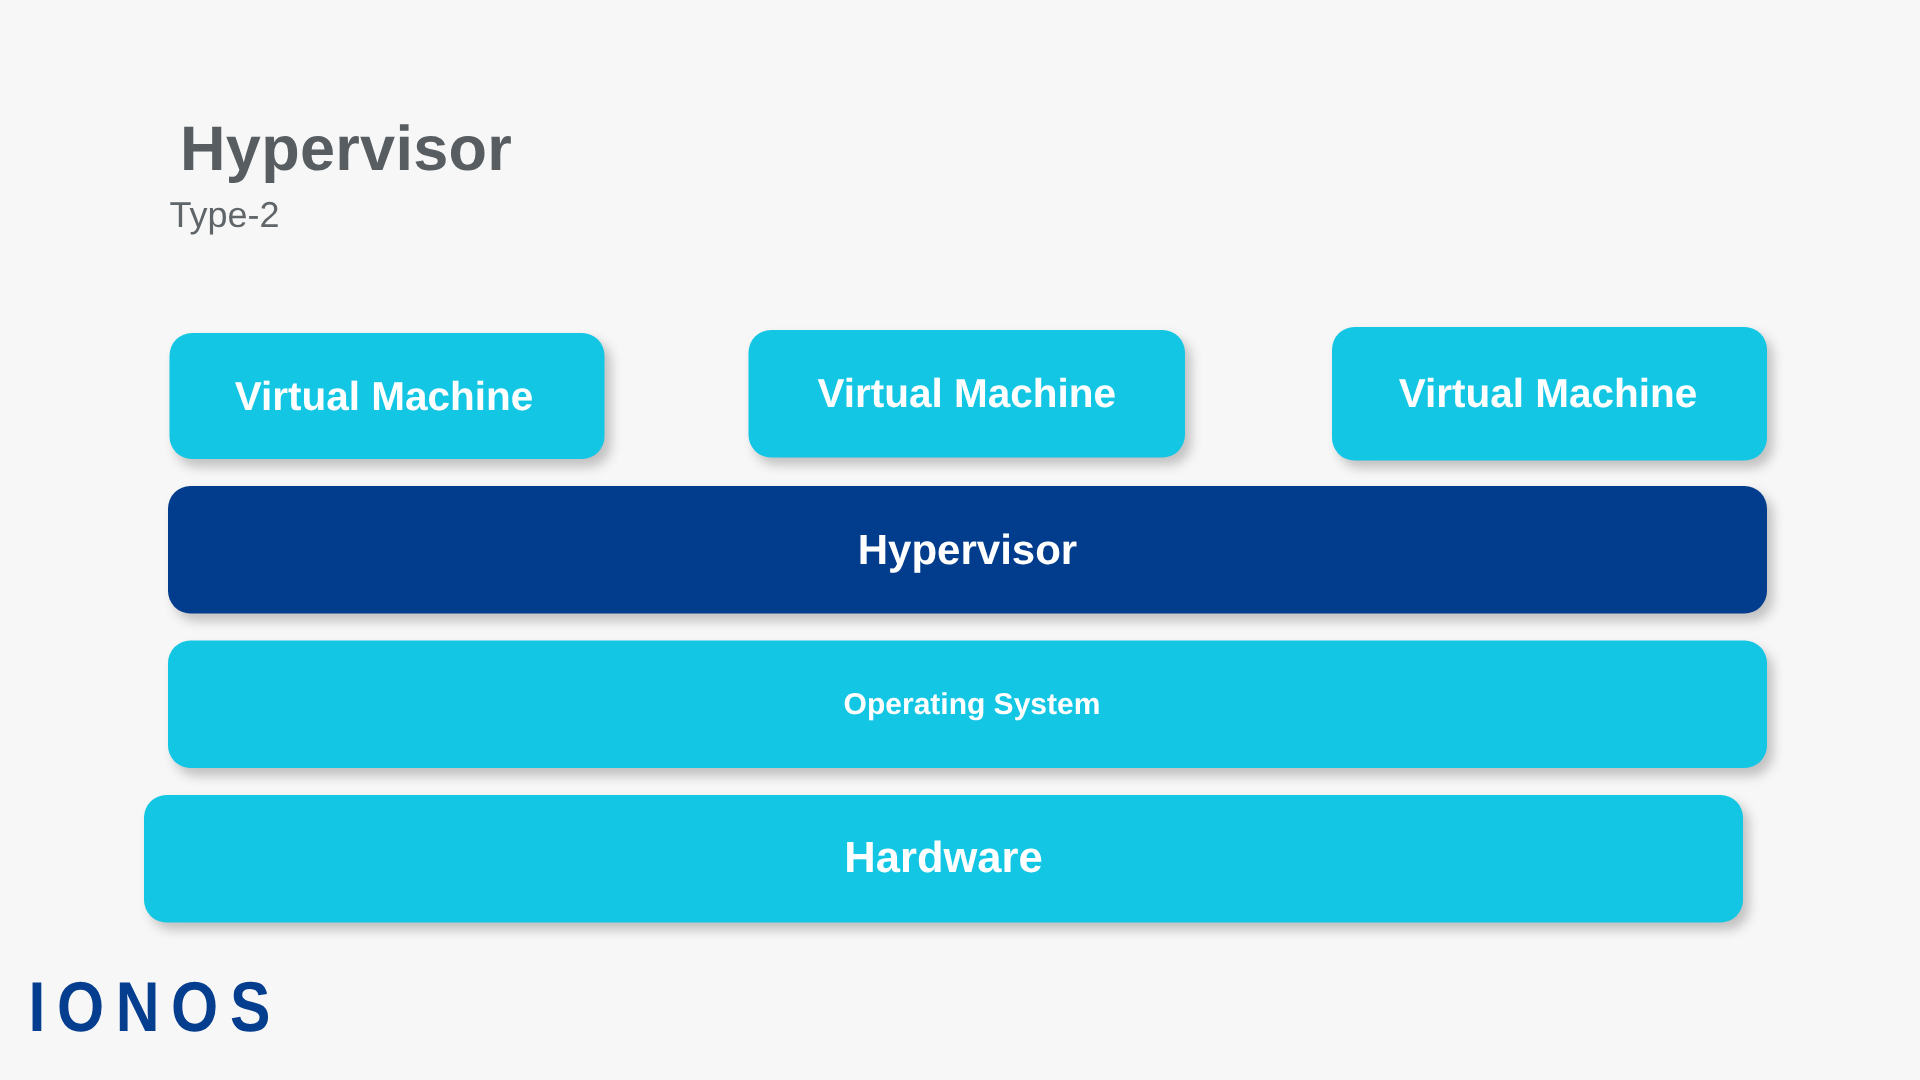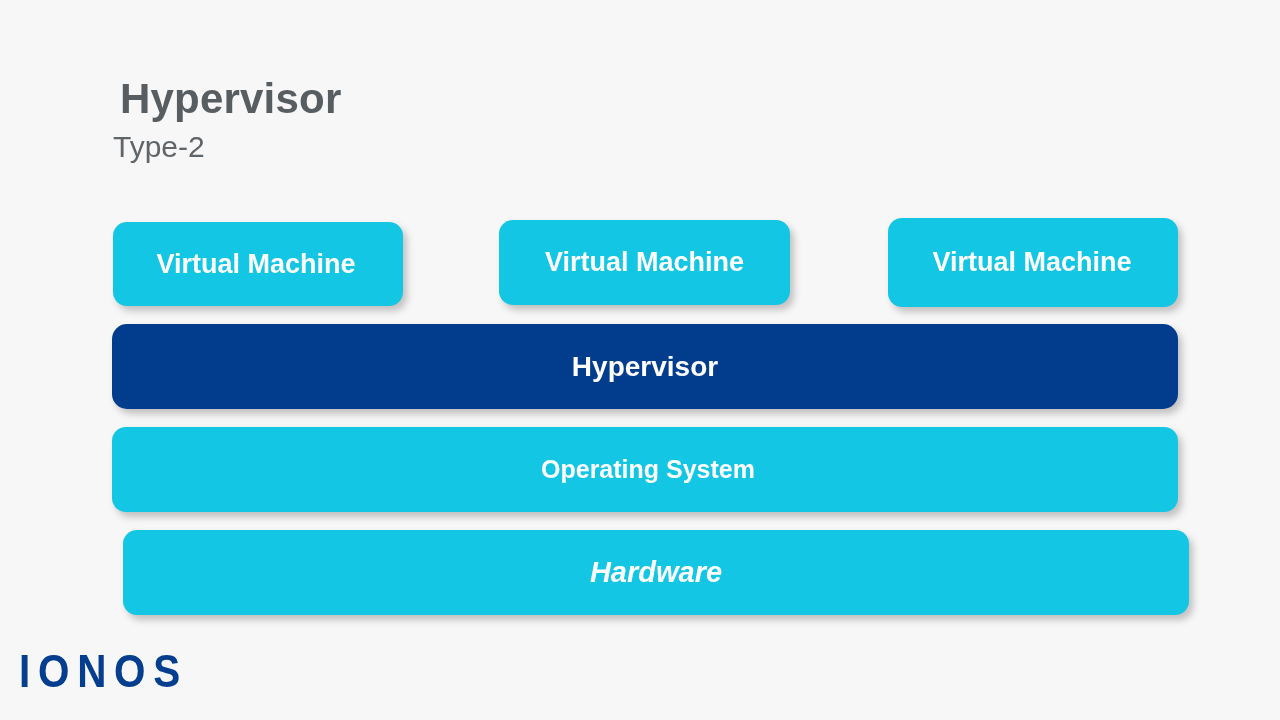--- a/index.html
+++ b/index.html
@@ -35,21 +35,21 @@
     font-size: 42px;
     font-weight: bold;
     color: #575d60;
     letter-spacing: 0.2px;
     line-height: 1.0;
     margin: 0;
     padding-left: 7px;
     white-space: nowrap;
   }
   .slide-subtitle {
-    font-size: 30px;
+    font-size: 24px;
     font-weight: normal;
     color: #5f6568;
     line-height: 1.0;
     margin: 0;
     padding-top: 12px;
     white-space: nowrap;
   }
 
   
   .box {
@@ -57,21 +57,21 @@
     box-sizing: border-box;
     display: flex;
     align-items: center;
     justify-content: center;
     color: #ffffff;
     font-weight: bold;
     border-radius: 15px;
     box-shadow: 4px 5px 7px rgba(70, 70, 70, 0.30);
     user-select: none;
   }
-  .box-cyan  { background: #13c6e3; border-radius: 14px; }
+  .box-cyan  { background: #13c6e3; }
   .box-blue  { background: #023d8d; }
 
   .box-label {
     display: block;
     line-height: 1;
     white-space: nowrap;
   }
 
   
   .vm-1 {
@@ -89,27 +89,26 @@
   .vm-1 .box-label { transform: translateX(-2px); }
   .vm-3 .box-label { transform: translateX(-1px); }
 
   
   .bar-hypervisor {
     left: 112px;  top: 324px;  width: 1066px; height: 85px;
     font-size: 28px;
   }
   .bar-os {
     left: 112px;  top: 427px;  width: 1066px; height: 85px;
-    font-size: 25px;
+    font-size: 20px;
   }
   .bar-os .box-label { transform: translateX(3px); }
   .bar-hardware {
-    left: 123px;  top: 530px;  width: 1066px; height: 85px;
+    left: 96px;  top: 530px;  width: 1066px; height: 85px;
     font-size: 29px;
-    font-style: italic;
   }
 
   
   .logo {
     position: absolute;
     left: 19px;
     top: 647px;
     font-size: 47px;
     font-weight: bold;
     color: #053d8f;

